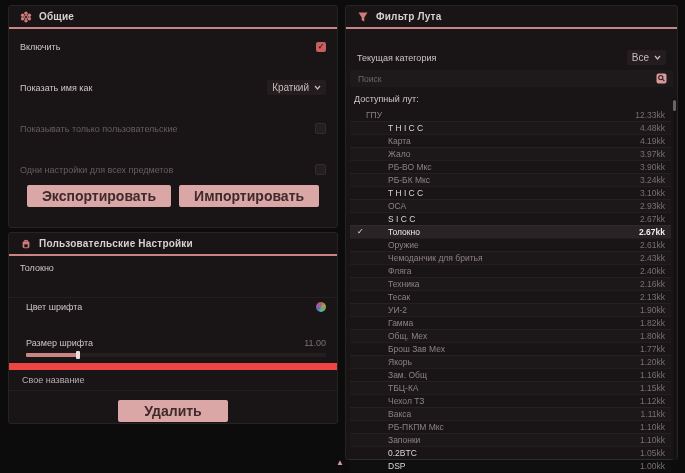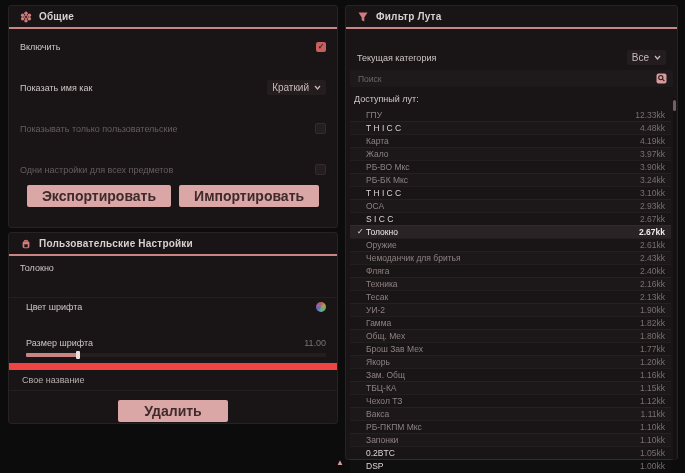--- a/index.html
+++ b/index.html
@@ -35,21 +35,21 @@
   
   .search-box{display:flex;align-items:center;margin:2px 4px 4px 4px;height:17px;background:#1e191a;
               border-radius:2px;padding:0 6px;}
   .search-box input{flex:1;background:transparent;border:none;outline:none;font-size:8.5px;color:#a99f9f;
                     font-family:"Liberation Sans",sans-serif;}
   .search-box input::placeholder{color:#6f6666;opacity:1;}
   .list-label{font-size:9px;color:#cfc5c5;padding:3px 8px 4px 8px;}
   .loot-list{position:relative;margin:0 6px 0 4px;}
   .loot-row{display:flex;align-items:center;height:13px;box-sizing:border-box;line-height:12px;
             padding:0 6px 0 7px;font-size:8.5px;}
-  .loot-row + .loot-row{border-top:1px solid rgba(255,255,255,0.04);}
+  .loot-row + .loot-row{border-top:1px solid rgba(255,255,255,0.04);gap:22px;}
   .loot-row:nth-child(even){background:rgba(255,255,255,0.016);}
   .loot-row .chk{width:9px;color:#e8dede;font-size:8px;}
   .loot-row .nm{color:#8d8182;}
   .loot-row .val{margin-left:auto;color:#796f70;}
   .loot-row.bright .nm{color:#ddd5d5;}
   .loot-row.selected{background:#2a2325;}
   .loot-row.selected .nm{color:#f0eaea;}
   .loot-row.selected .val{color:#f0eaea;font-weight:bold;}
   .scrollbar{position:absolute;right:1px;width:3px;background:#131010;border-radius:2px;}
   .scroll-handle{position:absolute;left:0;top:2px;width:3px;height:11px;background:#6e6263;border-radius:2px;}

